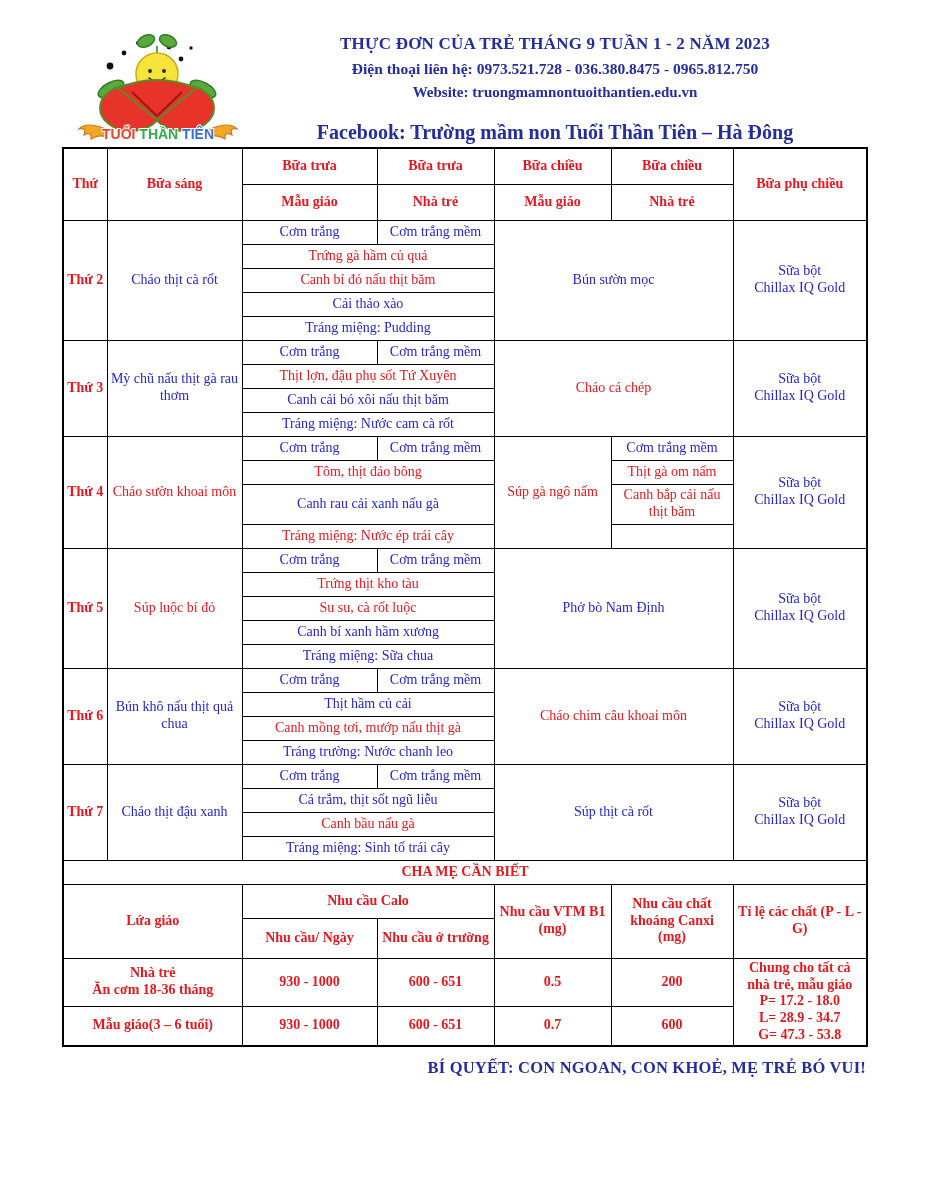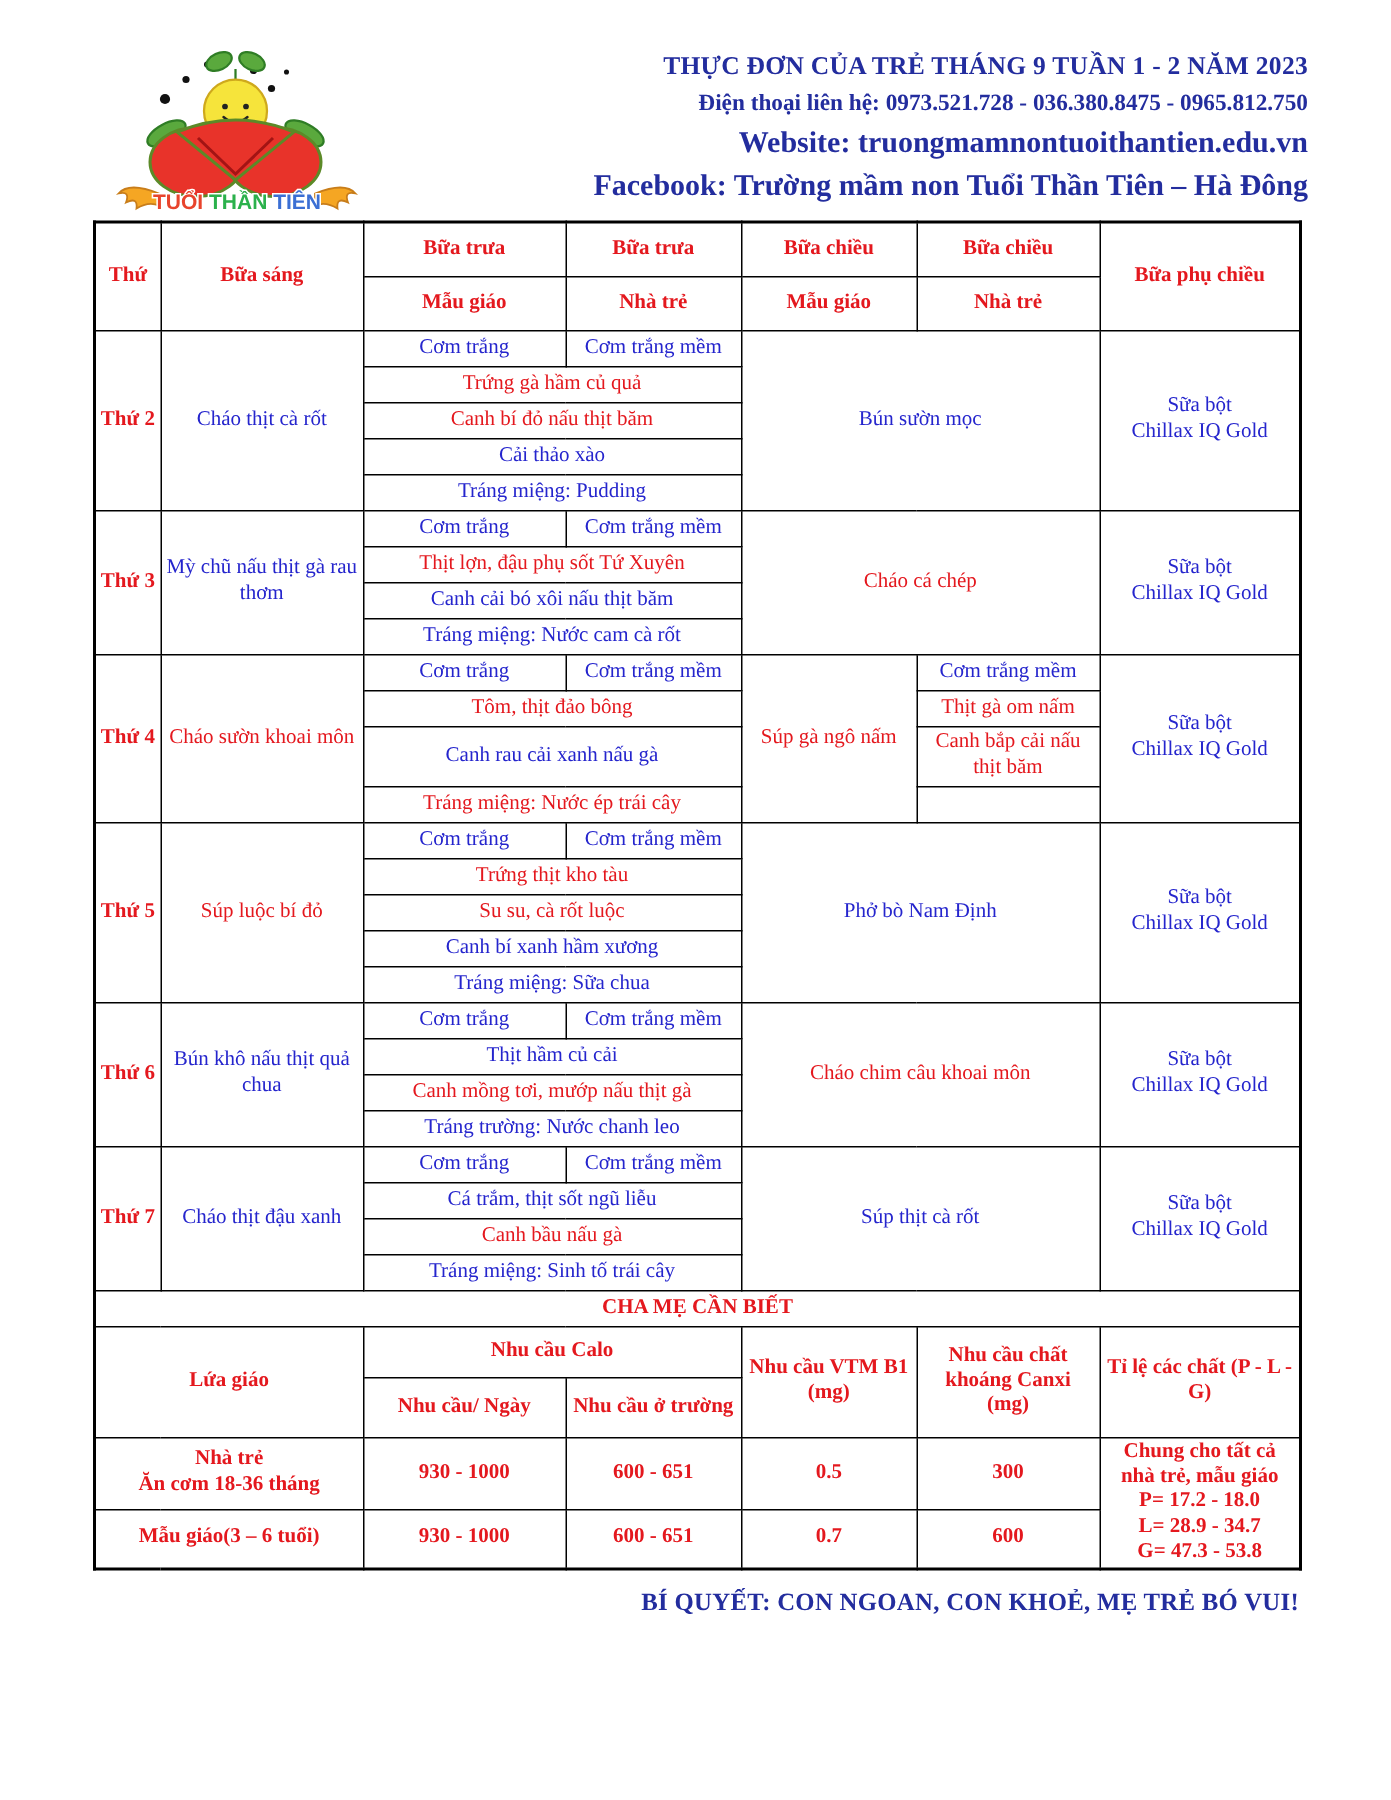--- a/index.html
+++ b/index.html
@@ -2,25 +2,25 @@
 <html style="--red: #e4181e; --blue: #2525cd; --navy: #232d9e;"><head>
 <meta charset="utf-8">
 <style>
   :root { --red:#e4181e; --blue:#2525cd; --navy:#232d9e; }
   * { box-sizing:border-box; }
   body { margin:0; background:#fff; }
   .page { position:relative; width:927px; height:1200px; background:#fff;
           font-family:"Liberation Serif", serif; overflow:hidden; }
 
   
-  .hdr-text { position:absolute; left:238px; top:34px; width:634px; text-align:right;
+  .hdr-text { position:absolute; left:238px; top:34px; width:634px; text-align:center;
               color:var(--navy); font-weight:bold; }
   .hdr-text .t1 { font-size:17px; letter-spacing:.2px; margin-bottom:6px; }
   .hdr-text .t2 { font-size:15.5px; margin-bottom:6px; }
-  .hdr-text .t3 { font-size:20px; margin-bottom:6px; }
+  .hdr-text .t3 { font-size:15px; margin-bottom:20px; }
   .hdr-text .t4 { font-size:20px; }
   .logo { position:absolute; left:72px; top:26px; }
 
   
   table.menu { position:absolute; left:62px; top:147px; width:804px;
                border-collapse:collapse; table-layout:fixed;
                border:2px solid #000; }
   table.menu td { border:1px solid #000; text-align:center; vertical-align:middle;
                   font-size:14px; line-height:1.2; padding:1px 3px; overflow:hidden; }
   .bold { font-weight:bold; }
@@ -277,21 +277,21 @@
       <td>Nhu cầu ở trường</td>
     </tr>
     <tr class="h48 parents">
       <td colspan="2">
         <div>Nhà trẻ</div>
         <div>Ăn cơm 18-36 tháng</div>
       </td>
       <td>930 - 1000</td>
       <td>600 - 651</td>
       <td>0.5</td>
-      <td>300</td>
+      <td>200</td>
       <td rowspan="2">
         <div>Chung cho tất cả nhà trẻ, mẫu giáo</div>
         <div>P= 17.2 - 18.0</div>
         <div>L= 28.9 - 34.7</div>
         <div>G= 47.3 - 53.8</div>
       </td>
     </tr>
     <tr class="h40 parents">
       <td colspan="2">Mẫu giáo(3 – 6 tuổi)</td>
       <td>930 - 1000</td>

